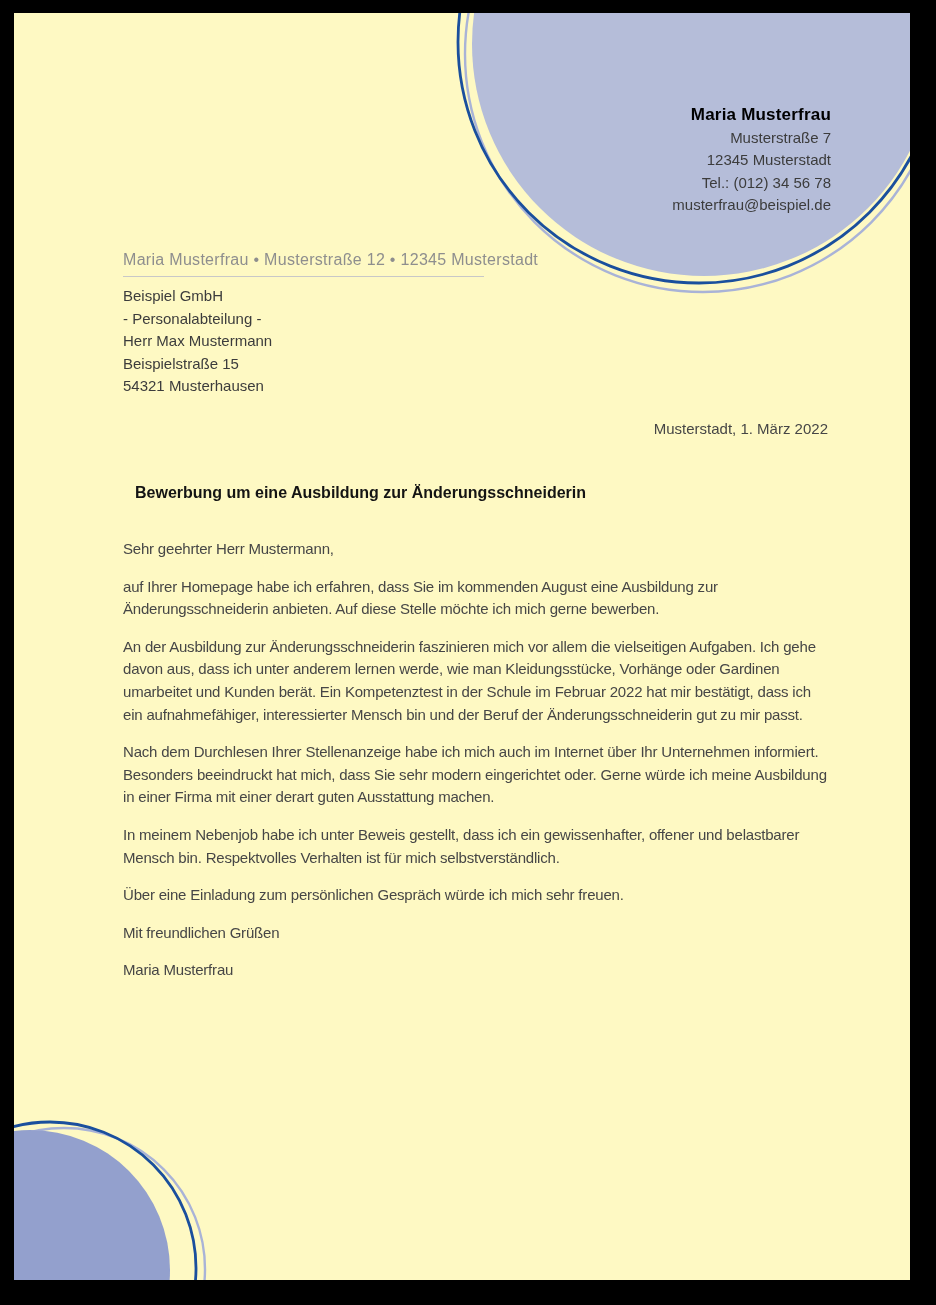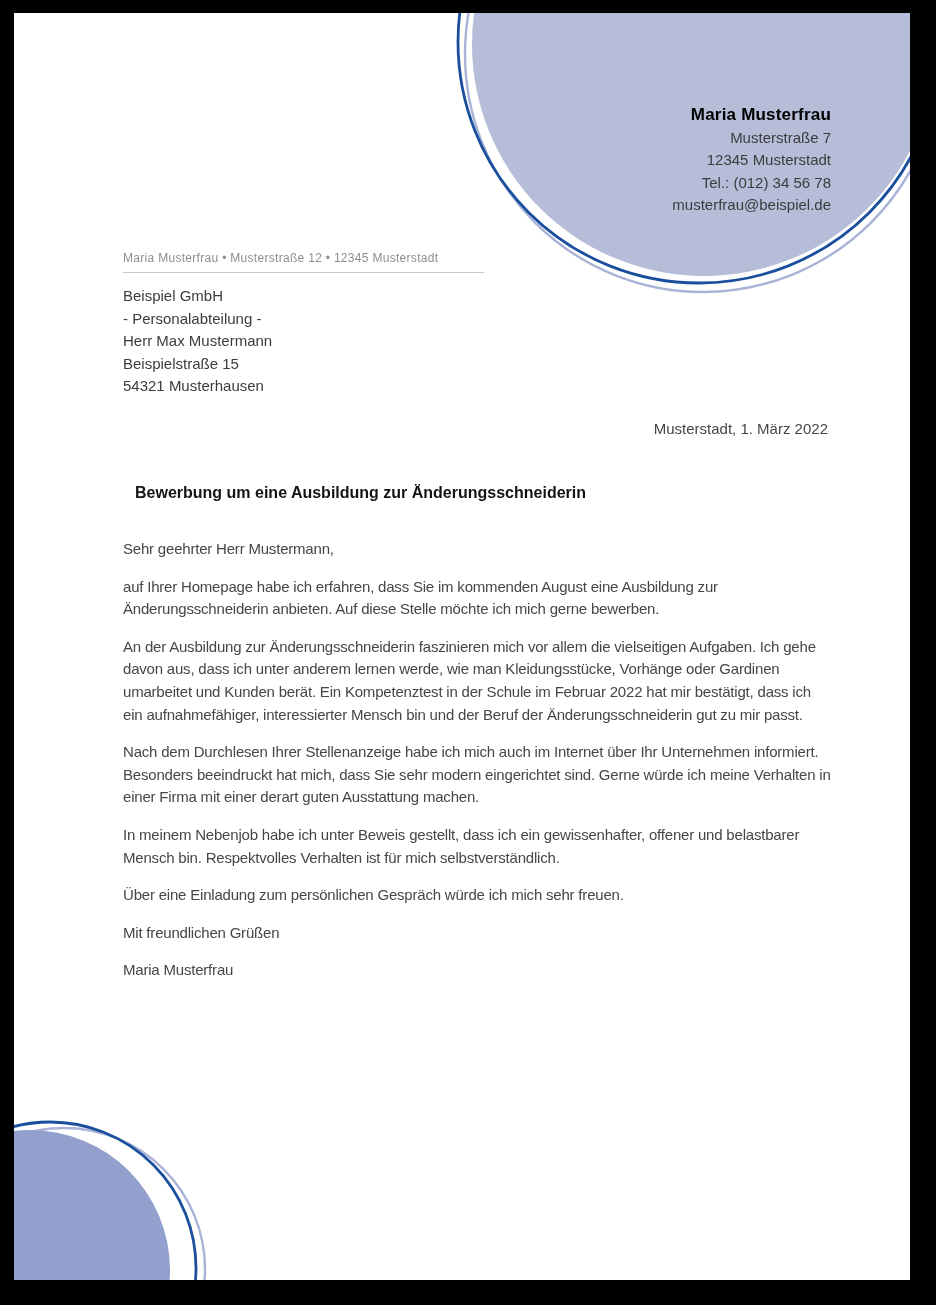--- a/index.html
+++ b/index.html
@@ -6,21 +6,21 @@
   body{
     width:936px;height:1305px;
     background:#000;
     position:relative;
     font-family:"Liberation Sans", sans-serif;
     overflow:hidden;
   }
   .page{
     position:absolute;left:14px;top:13px;
     width:896px;height:1267px;
-    background:#ffffff;
+    background:#fef9c3;
     overflow:hidden;
   }
   .decor{position:absolute;pointer-events:none;}
   .decor-top{right:0;top:0;width:476px;height:300px;}
   .decor-bottom{left:0;bottom:0;width:220px;height:172px;}
 
   .contact{
     position:absolute;top:90px;right:79px;
     text-align:right;
   }
@@ -28,21 +28,21 @@
     font-size:17px;font-weight:bold;color:#000;
     line-height:24px;letter-spacing:.2px;
   }
   .contact .cline{
     font-size:15px;color:#3c3c3c;line-height:22.4px;
   }
 
   .sender{
     position:absolute;left:109px;top:238px;
     width:361px;
-    font-size:12px;color:#8e8e8e;letter-spacing:.3px;
+    font-size:16px;color:#8e8e8e;letter-spacing:.3px;
     padding-bottom:7px;
     border-bottom:1px solid #c8c8c8;
     white-space:nowrap;
   }
 
   .recipient{
     position:absolute;left:109px;top:272px;
     font-size:15px;color:#3c3c3c;line-height:22.6px;
   }
 
@@ -100,20 +100,20 @@
     <div>54321 Musterhausen</div>
   </div>
 
   <div class="dateline">Musterstadt, 1. März 2022</div>
 
   <div class="main">
     <div class="subject">Bewerbung um eine Ausbildung zur Änderungsschneiderin</div>
     <p>Sehr geehrter Herr Mustermann,</p>
     <p>auf Ihrer Homepage habe ich erfahren, dass Sie im kommenden August eine Ausbildung zur Änderungsschneiderin anbieten. Auf diese Stelle möchte ich mich gerne bewerben.</p>
     <p>An der Ausbildung zur Änderungsschneiderin faszinieren mich vor allem die vielseitigen Aufgaben. Ich gehe davon aus, dass ich unter anderem lernen werde, wie man Kleidungsstücke, Vorhänge oder Gardinen umarbeitet und Kunden berät. Ein Kompetenztest in der Schule im Februar 2022 hat mir bestätigt, dass ich ein aufnahmefähiger, interessierter Mensch bin und der Beruf der Änderungsschneiderin gut zu mir passt.</p>
-    <p>Nach dem Durchlesen Ihrer Stellenanzeige habe ich mich auch im Internet über Ihr Unternehmen informiert. Besonders beeindruckt hat mich, dass Sie sehr modern eingerichtet sind. Gerne würde ich meine Verhalten in einer Firma mit einer derart guten Ausstattung machen.</p>
+    <p>Nach dem Durchlesen Ihrer Stellenanzeige habe ich mich auch im Internet über Ihr Unternehmen informiert. Besonders beeindruckt hat mich, dass Sie sehr modern eingerichtet oder. Gerne würde ich meine Ausbildung in einer Firma mit einer derart guten Ausstattung machen.</p>
     <p>In meinem Nebenjob habe ich unter Beweis gestellt, dass ich ein gewissenhafter, offener und belastbarer Mensch bin. Respektvolles Verhalten ist für mich selbstverständlich.</p>
     <p>Über eine Einladung zum persönlichen Gespräch würde ich mich sehr freuen.</p>
     <p>Mit freundlichen Grüßen</p>
     <p class="signature">Maria Musterfrau</p>
   </div>
 
 </div>
 
 </body></html>

